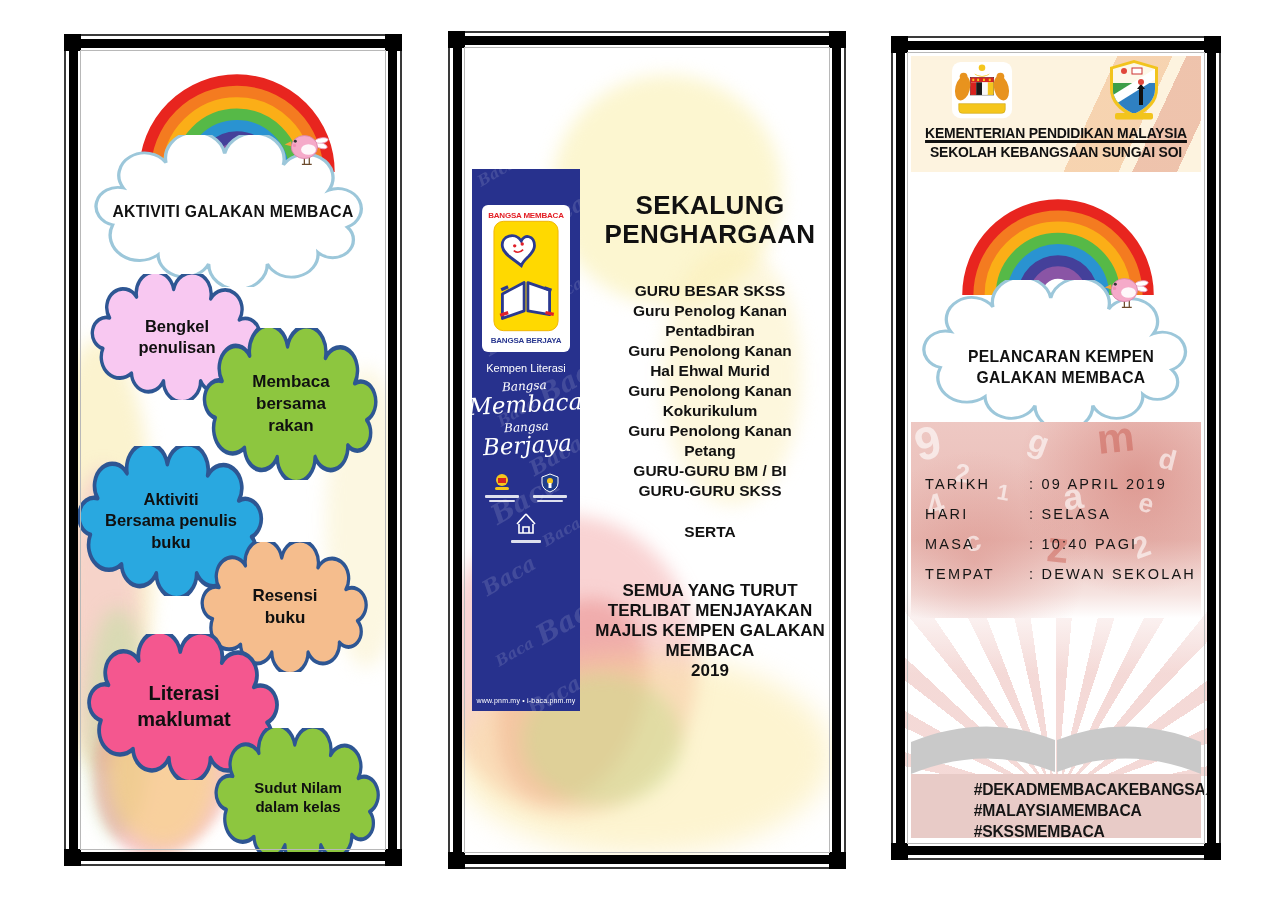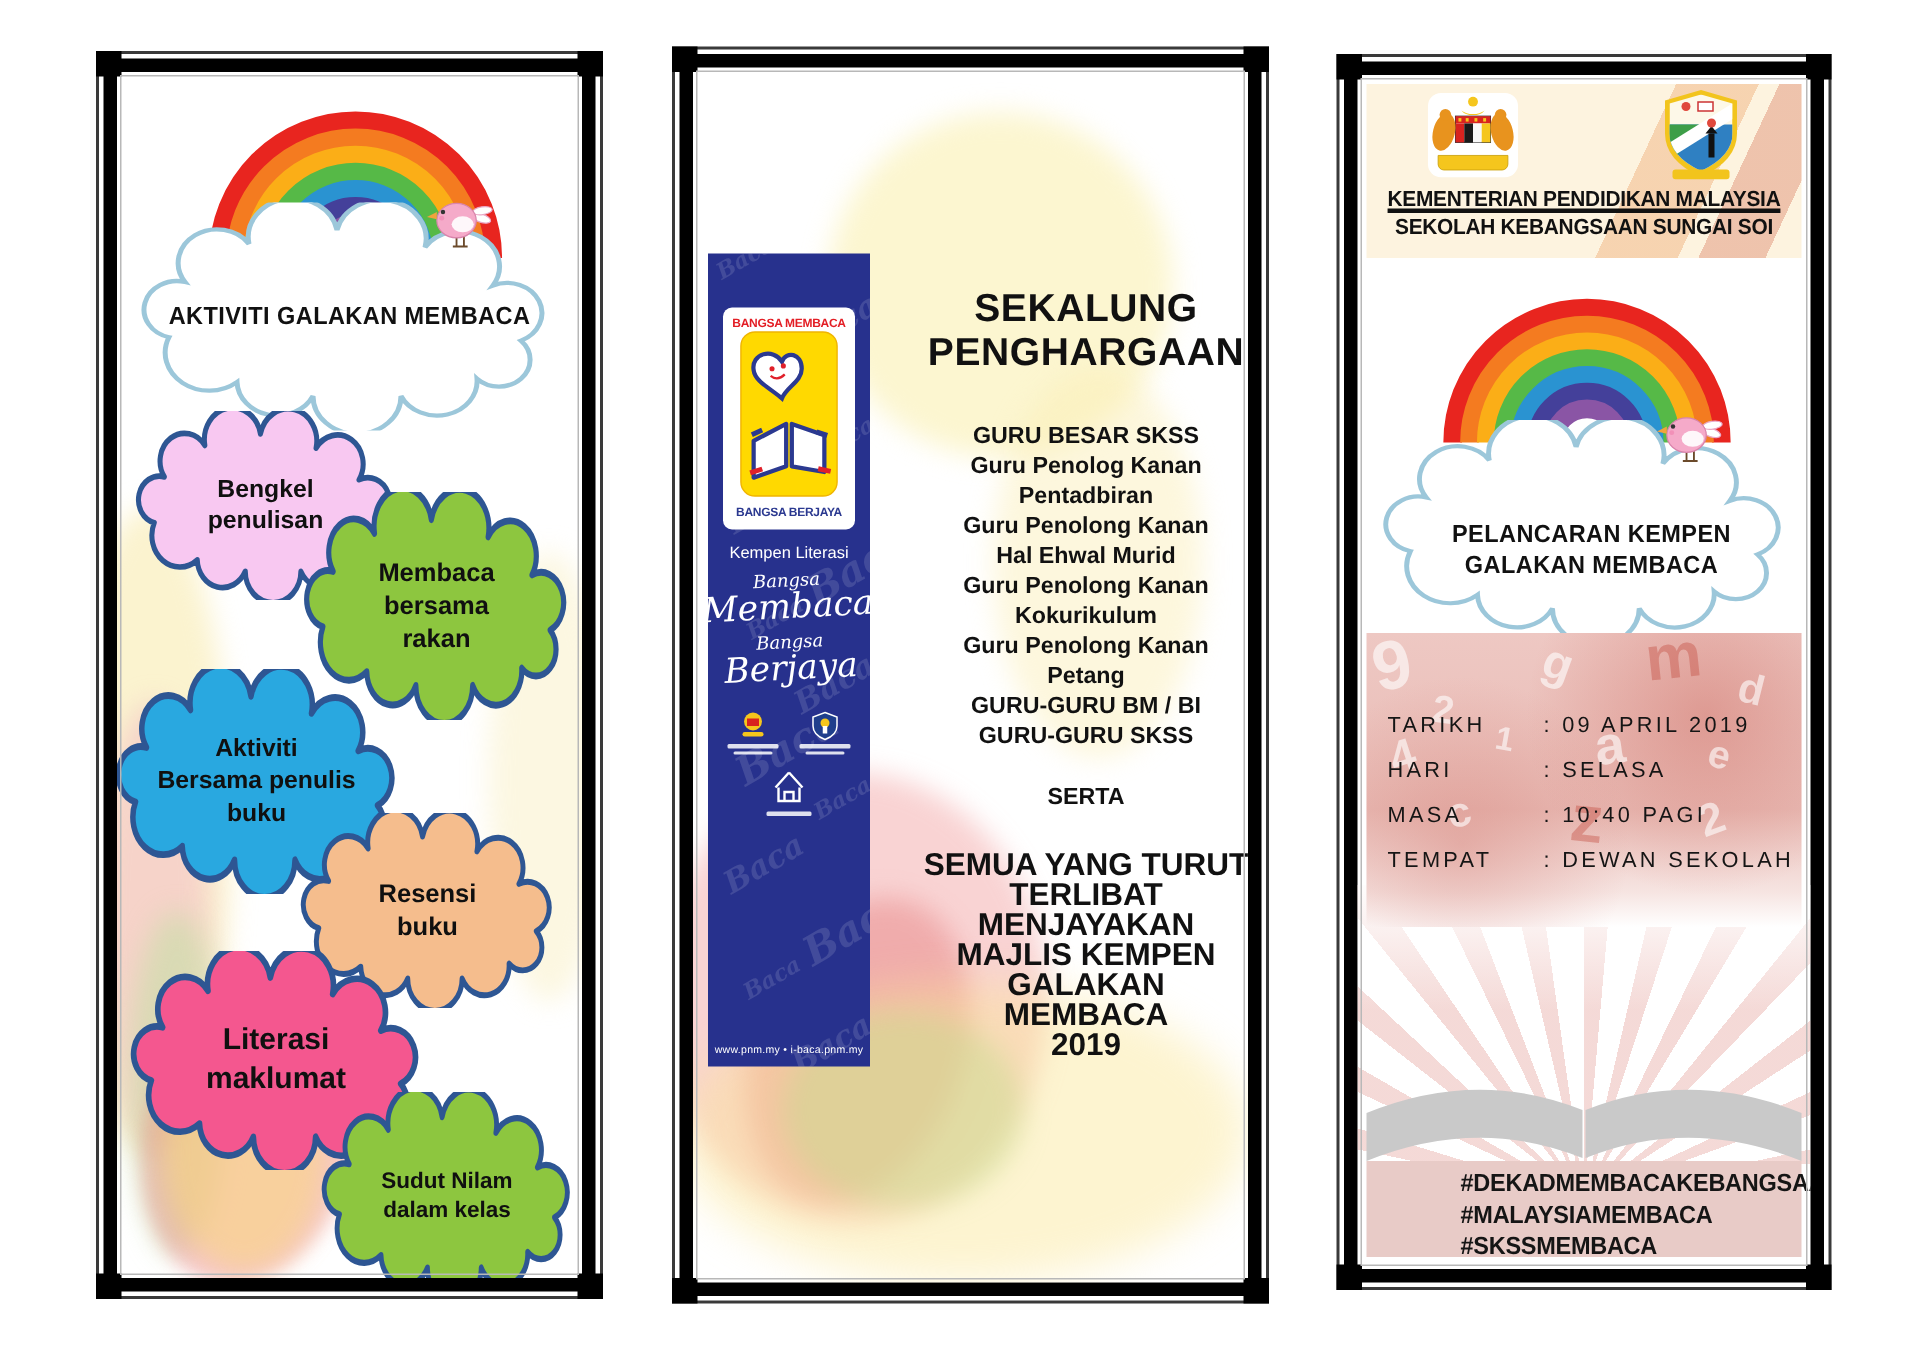--- a/index.html
+++ b/index.html
@@ -65,25 +65,25 @@
             font-family:"DejaVu Serif", serif; font-style:italic; transform:rotate(-3deg); }
   .script-s { display:block; font-size:12px; line-height:12px; }
   .script-b { display:block; font-size:23px; line-height:24px; }
   .crest-row { position:relative; margin-top:16px; display:flex; gap:14px; z-index:1; align-items:flex-start; }
   .crest-col { display:flex; flex-direction:column; align-items:center; gap:2px; }
   .tiny-bar { height:2.5px; background:rgba(255,255,255,.85); border-radius:1px; }
   .pnm-col { position:relative; margin-top:10px; display:flex; flex-direction:column; align-items:center; gap:2px; z-index:1; }
   .poster-web { position:absolute; bottom:7px; left:0; right:0; text-align:center; color:#fff;
             font-size:7px; letter-spacing:.2px; z-index:1; }
 
-  .mid-text { position:absolute; left:140px; top:146px; width:244px; text-align:center; z-index:1; }
+  .mid-text { position:absolute; left:126px; top:146px; width:244px; text-align:center; z-index:1; }
   .mid-title { font-size:26px; font-weight:700; line-height:1.12; letter-spacing:.4px; white-space:pre-line; }
   .mid-lines { margin-top:32px; font-size:15.5px; font-weight:700; line-height:20px; white-space:pre-line; }
   .mid-serta { margin-top:22px; font-size:15.5px; font-weight:700; }
-  .mid-closing { margin-top:26px; font-size:21px; font-weight:700; line-height:20px; white-space:pre-line; }
+  .mid-closing { margin-top:40px; font-size:17px; font-weight:700; line-height:20px; white-space:pre-line; }
 
   
   .top-band { position:absolute; left:6px; top:6px; width:290px; height:116px; z-index:1;
       background:
         linear-gradient(115deg, rgba(0,0,0,0) 60%, rgba(236,160,100,.38) 60% 76%, rgba(0,0,0,0) 76%),
         linear-gradient(115deg, rgba(0,0,0,0) 80%, rgba(205,85,55,.30) 80% 93%, rgba(0,0,0,0) 93%),
         #fdf3df; }
   .top-band svg { position:absolute; }
   .coat  { left:40px;  top:5px; width:62px; }
   .badge { left:196px; top:3px; width:54px; }

